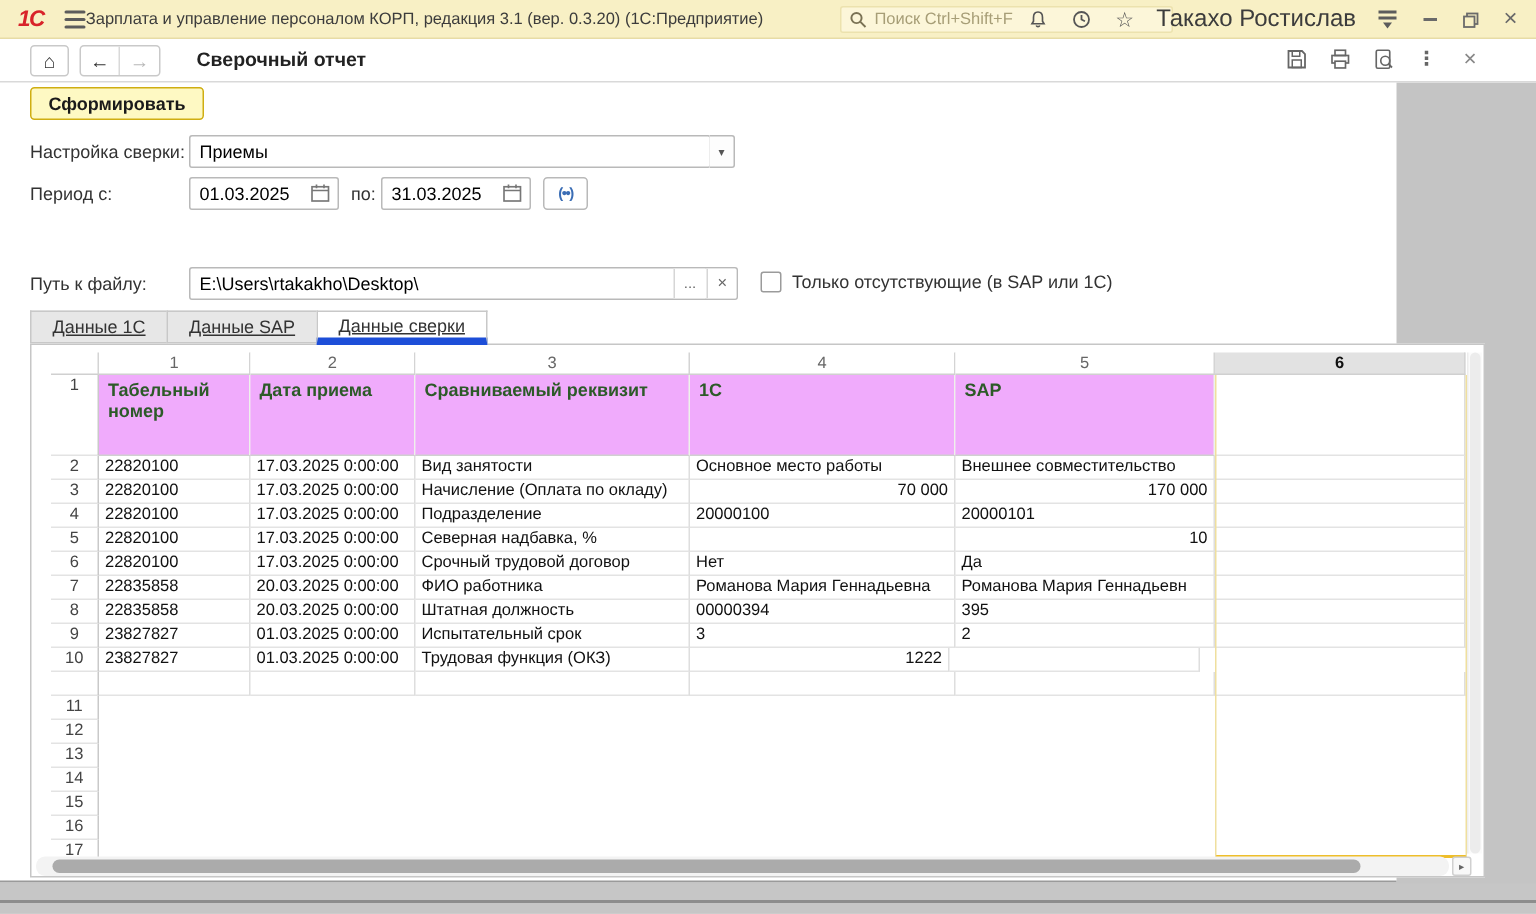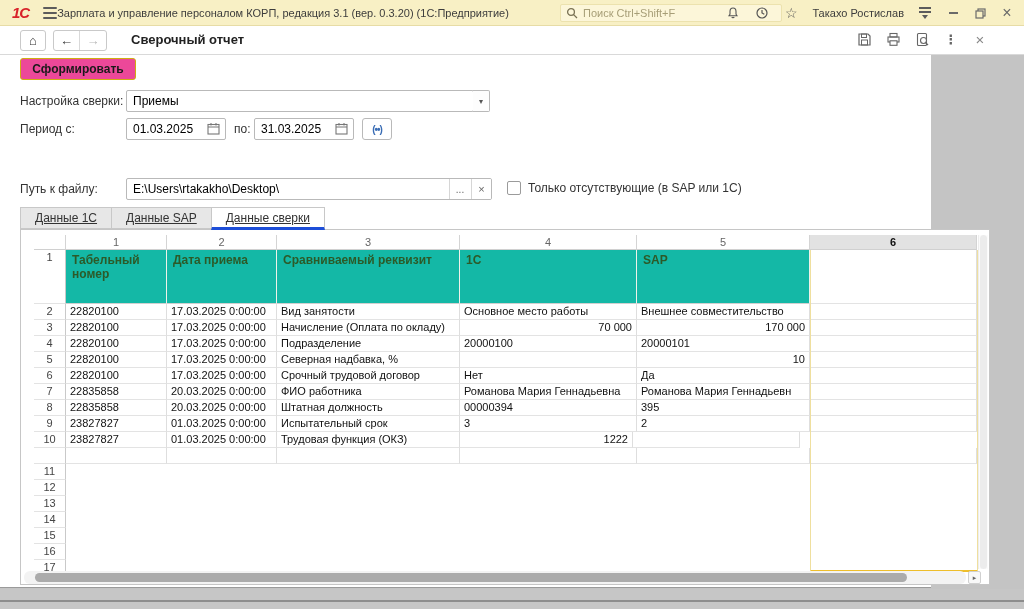--- a/index.html
+++ b/index.html
@@ -10,72 +10,72 @@
   .titlebar{position:absolute;left:0;top:0;width:1024px;height:26px;background:#f8f0c5;border-bottom:1px solid #e7dca6;
     display:flex;align-items:center;}
   .logo1c{margin-left:12px;font-weight:bold;font-style:italic;font-size:15px;color:#d8232a;letter-spacing:-1px;}
   .burger{margin-left:14px;width:14px;display:flex;flex-direction:column;gap:3px;cursor:pointer;}
   .burger i{display:block;height:2px;background:#5c5c5c;border-radius:1px;}
   .apptitle{font-size:11px;color:#3c3c3c;white-space:nowrap;}
   .searchbox{position:absolute;left:560px;top:4px;width:222px;height:18px;background:#fcf6d9;border:1px solid #ece2ae;
     border-radius:2px;display:flex;align-items:center;padding:0 5px;color:#a79e77;font-size:11px;gap:5px;}
   .tb-right{position:absolute;right:10px;top:0;height:26px;display:flex;align-items:center;gap:13px;}
   .tb-ic{width:16px;height:16px;display:flex;align-items:center;justify-content:center;color:#555;cursor:pointer;}
-  .username{font-size:11px;color:#3c3c3c;white-space:nowrap;}
+  .username{font-size:16px;color:#3c3c3c;white-space:nowrap;}
   .winbtn{width:14px;height:16px;display:flex;align-items:center;justify-content:center;color:#6a6a6a;font-size:13px;cursor:pointer;}
   .minbar{display:inline-block;width:9px;height:2px;background:#6a6a6a;}
   .star-glyph{font-size:14px;line-height:14px;color:#555;}
   .menu-caret{display:flex;flex-direction:column;align-items:center;gap:2px;}
   .menu-caret i{display:block;width:12px;height:2px;background:#5c5c5c;}
   .menu-caret b{width:0;height:0;border-left:3px solid transparent;border-right:3px solid transparent;border-top:4px solid #5c5c5c;}
   
   .toolbar{position:absolute;left:0;top:26px;width:1024px;height:29px;background:#fff;border-bottom:1px solid #d9d9d9;}
   .navbtn{position:absolute;top:4px;height:21px;border:1px solid #c9c9c9;border-radius:3px;background:#fff;
     display:flex;align-items:center;justify-content:center;font-size:13px;color:#333;cursor:pointer;}
   .homebtn{left:20px;width:26px;}
   .histgrp{position:absolute;left:53px;top:4px;height:21px;border:1px solid #c9c9c9;border-radius:3px;display:flex;}
   .histgrp span{width:26px;display:flex;align-items:center;justify-content:center;font-size:13px;cursor:pointer;}
   .histgrp .back{color:#333;border-right:1px solid #d9d9d9;}
   .histgrp .fwd{color:#b9b9b9;}
   .pagetitle{position:absolute;left:131px;top:6px;font-size:13px;font-weight:600;color:#222;}
   .tool-right{position:absolute;right:36px;top:5px;display:flex;align-items:center;gap:13px;}
   .tool-ic{width:16px;height:16px;display:flex;align-items:center;justify-content:center;color:#666;cursor:pointer;font-size:13px;}
   
-  .gen-btn{position:absolute;left:20px;top:58px;width:116px;height:22px;background:#ec4899;border:1px solid #cfae12;
+  .gen-btn{position:absolute;left:20px;top:58px;width:116px;height:22px;background:#fef9c3;border:1px solid #cfae12;
     border-radius:3px;font-size:12px;font-weight:bold;color:#1a1a1a;display:flex;align-items:center;justify-content:center;cursor:pointer;}
   .flabel{position:absolute;font-size:12px;color:#333;}
   .finput{position:absolute;height:22px;border:1px solid #b9b9b9;border-radius:2px;background:#fff;font-size:12px;color:#000;
     display:flex;align-items:center;padding:0 6px;white-space:nowrap;overflow:hidden;}
   .combo-dd{position:absolute;left:473px;top:90px;width:17px;height:22px;border:1px solid #b9b9b9;border-left:none;border-radius:0 2px 2px 0;
     background:#fdfdfd;display:flex;align-items:center;justify-content:center;font-size:8px;color:#555;cursor:pointer;}
   .cal{position:absolute;top:3px;width:14px;height:14px;cursor:pointer;}
   .period-btn{position:absolute;left:362px;top:118px;width:30px;height:22px;border:1px solid #b9b9b9;border-radius:3px;background:#fff;
     display:flex;align-items:center;justify-content:center;color:#3a6db5;font-weight:bold;font-size:10px;letter-spacing:-1px;cursor:pointer;}
   .inbtn{position:absolute;top:0;height:20px;border-left:1px solid #d6d6d6;display:flex;align-items:center;justify-content:center;
     font-size:10px;color:#666;cursor:pointer;background:#fff;}
   .checkbox{position:absolute;left:507px;top:181px;width:14px;height:14px;border:1px solid #9b9b9b;border-radius:2px;background:#fff;cursor:pointer;}
   .cb-label{position:absolute;left:528px;top:181px;font-size:12px;color:#333;}
   
   .tabs{position:absolute;left:20px;top:207px;height:23px;display:flex;}
   .tab{height:22px;padding:0 14px;display:flex;align-items:center;font-size:12px;color:#333;background:#e7e7e7;
     border:1px solid #c8c8c8;border-right:none;cursor:pointer;text-decoration:underline;}
   .tab:last-child{border-right:1px solid #c8c8c8;}
-  .tab.active{background:#fff;height:23px;border-bottom:3px solid #1d4ed8;position:relative;z-index:3;font-weight:400;}
+  .tab.active{background:#fff;height:23px;border-bottom:5px solid #1d4ed8;position:relative;z-index:3;font-weight:400;}
   
   .gridframe{position:absolute;left:20px;top:229px;width:970px;height:356px;border:1px solid #c6c6c6;background:#fff;overflow:hidden;z-index:2;}
   .gcontent{position:absolute;left:13px;top:5px;}
   .grow{display:flex;}
   .cell{border-right:1px solid #dedede;border-bottom:1px solid #e3e3e3;font-size:11px;line-height:15px;
     padding:0 4px;white-space:nowrap;overflow:hidden;color:#111;}
   .num{width:32px;text-align:center;color:#444;border-right:1px solid #c9c9c9;padding:0;}
   .w1{width:101px;}.w2{width:110px;}.w3{width:183px;}.w4{width:177px;}.w5{width:173px;}.w6{width:167px;}
   .colhead .cell{height:15px;background:#fff;text-align:center;color:#666;border-right:1px solid #d4d4d4;border-bottom:1px solid #d0d0d0;}
   .colhead .sel{background:#e2e2e2;color:#111;font-weight:bold;}
   .hrow .cell{height:54px;}
-  .green{background:#14b8a6;color:#2c5a28;font-weight:bold;font-size:12px;line-height:14px;padding:3px 6px;
+  .green{background:#f0abfc;color:#2c5a28;font-weight:bold;font-size:12px;line-height:14px;padding:3px 6px;
     border-right:1px solid #eef2ea;border-bottom:1px solid #d0d0d0;white-space:normal;}
   .drow .cell{height:16px;line-height:15px;}
   .ar{text-align:right;}
   .erow{display:flex;}
   .erow .num{height:16px;line-height:15px;border-bottom:1px solid #e3e3e3;}
   .erow .blank{width:911px;height:16px;}
   .prow .num{height:11px;overflow:hidden;border-bottom:none;}
   .selrect{position:absolute;left:789px;top:20px;width:168px;height:322px;pointer-events:none;
     border-left:1px solid #efdf9e;border-right:1px solid #efdf9e;border-bottom:2px solid #eebe2b;}
   .vscroll{position:absolute;right:1px;top:5px;width:10px;height:334px;background:#fbfbfb;border-left:1px solid #ededed;}

